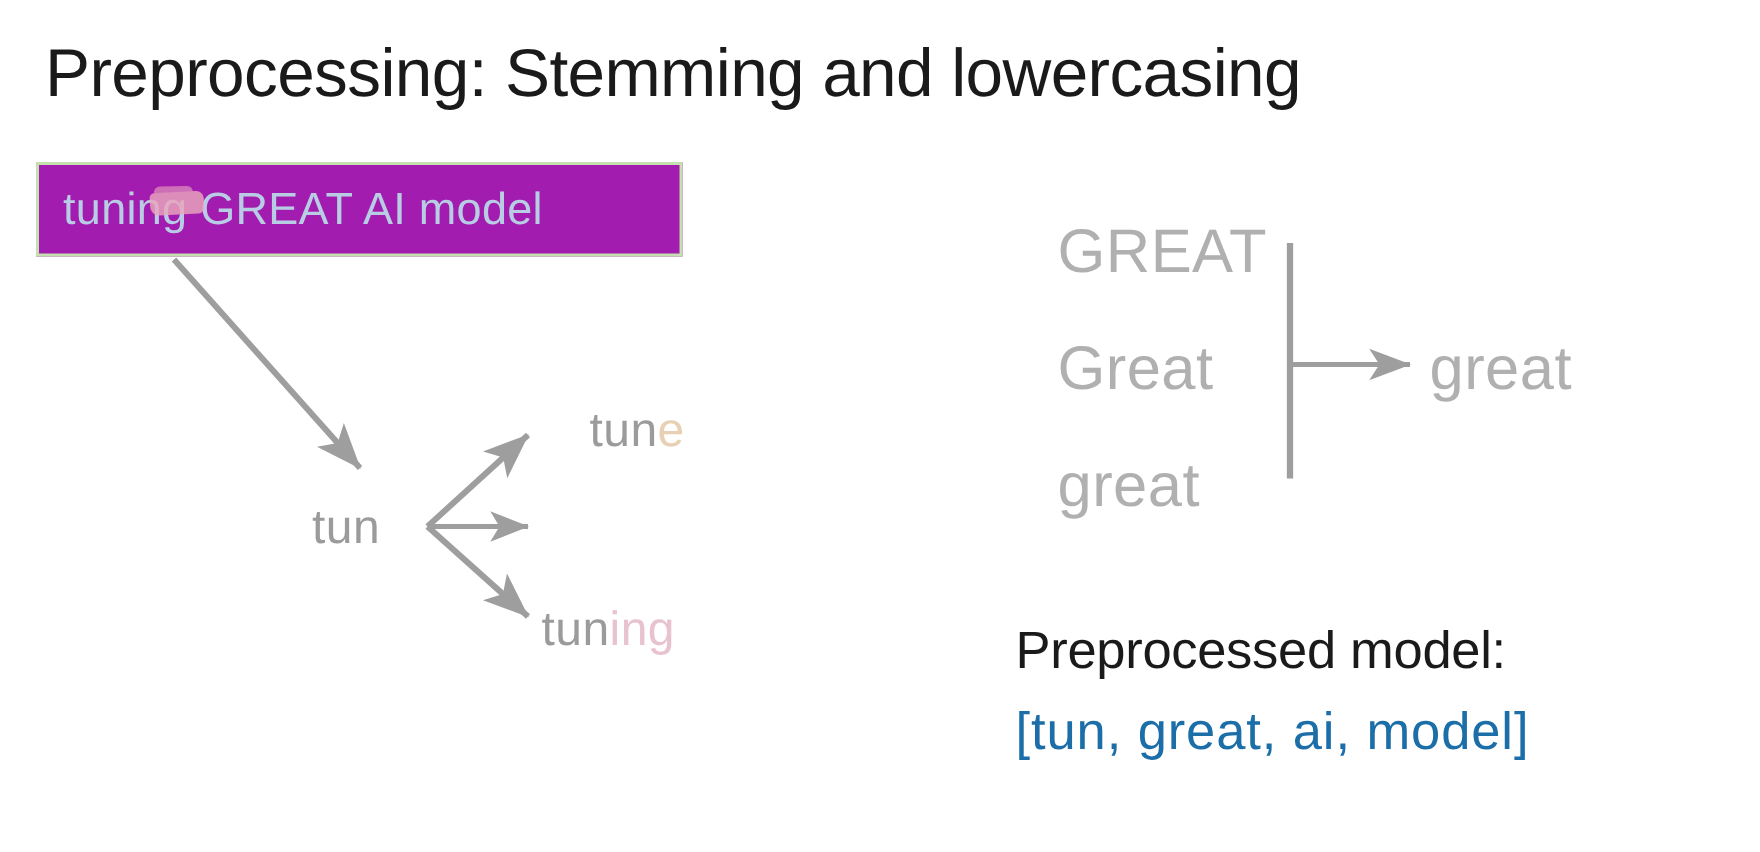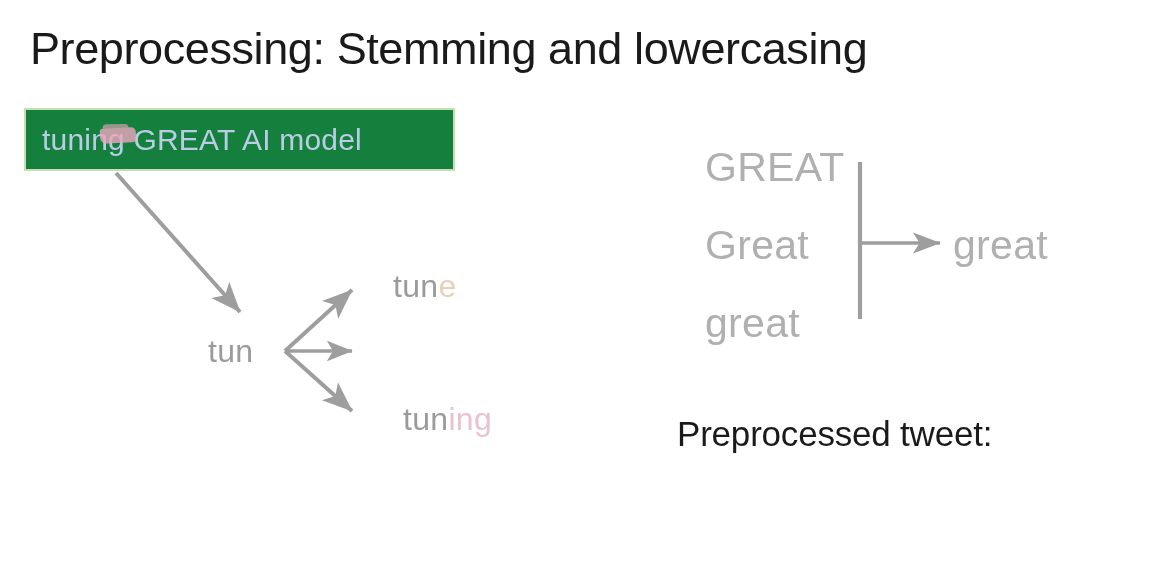--- a/index.html
+++ b/index.html
@@ -34,21 +34,21 @@
   }
 
   
   #tweet-box {
     position: absolute;
     left: 24px;
     top: 108px;
     width: 431px;
     height: 63px;
     border: 2px solid #c6dfb0;
-    background: #15803d;
+    background: #a21caf;
     box-sizing: border-box;
   }
   #tweet-text {
     position: absolute;
     left: 16px;
     top: 50%;
     transform: translateY(-50%);
     font-size: 30px;
     line-height: 36px;
     color: #b8cde4;
@@ -95,21 +95,21 @@
     position: absolute;
     font-size: 32px;
     line-height: 38px;
     color: #9b9b9b;
     white-space: nowrap;
     letter-spacing: 0.3px;
   }
   #stem-root  { left: 208px; top: 332px; }
   #stem-tune  { left: 361px; top: 267px; margin-left: 32px; }
   #stem-tuned { left: 361px; top: 333px; }
-  #stem-tuning{ left: 361px; top: 400px; margin-left: 42px; }
+  #stem-tuning{ left: 361px; top: 400px; }
   .sfx-e   { color: #e8d0b4; }
   .sfx-ed  { color: #c7dec2; }
   .sfx-ing { color: #e8c2ce; }
 
   
   .case-word {
     position: absolute;
     font-size: 41px;
     line-height: 38px;
     color: #b0b0b0;
@@ -187,15 +187,16 @@
 
   <div class="stem-word" id="stem-tuning">
     <span>tun</span><span class="sfx-ing">ing</span>
   </div>
 
   <div class="case-word" id="case-upper">GREAT</div>
   <div class="case-word" id="case-title">Great</div>
   <div class="case-word" id="case-lower">great</div>
   <div class="case-word" id="case-result">great</div>
 
-  <div id="result-label">Preprocessed tweet:</div>
+  <div id="result-label">Preprocessed model:</div>
+  <div id="result-tokens">[tun, great, ai, model]</div>
 
 </div>
 
 </body></html>

